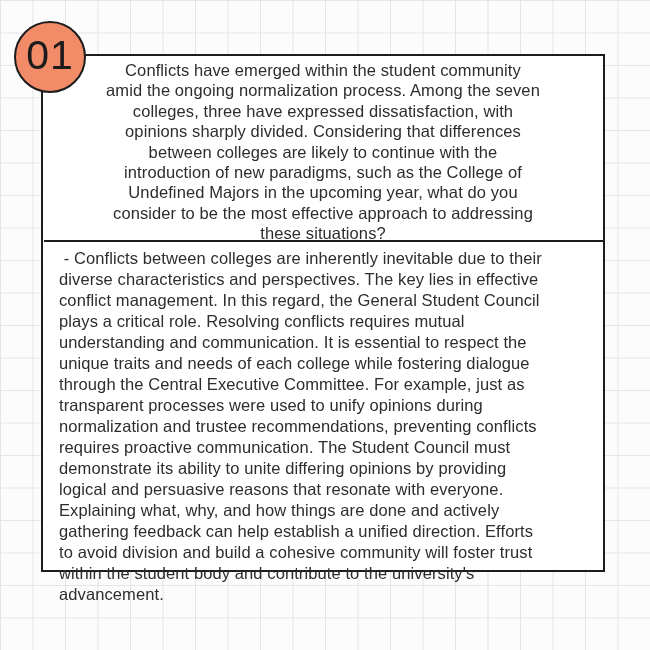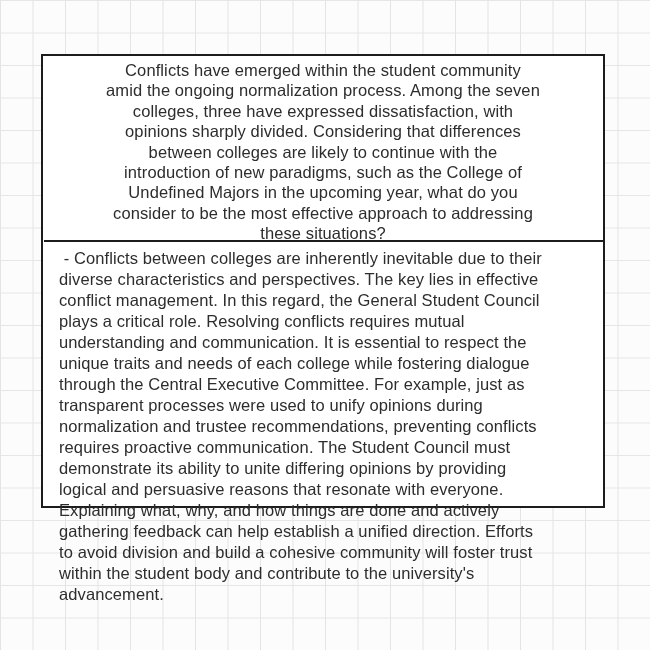--- a/index.html
+++ b/index.html
@@ -20,21 +20,21 @@
     background-image:
       linear-gradient(to right, #e4e4e4 1px, transparent 1px),
       linear-gradient(to bottom, #e6e6e6 1px, transparent 1px);
     background-size: 32.5px 32.5px;
   }
   .card {
     position: absolute;
     left: 41px;
     top: 54px;
     width: 564px;
-    height: 454px;
+    height: 518px;
     box-sizing: border-box;
     background: #ffffff;
     border: 2px solid #1c1c1c;
     padding-left: 22px;
   }
   
   .card::before {
     content: "";
     position: absolute;
     top: -12px;
@@ -132,14 +132,17 @@
 requires proactive communication. The Student Council must
 demonstrate its ability to unite differing opinions by providing
 logical and persuasive reasons that resonate with everyone.
 Explaining what, why, and how things are done and actively
 gathering feedback can help establish a unified direction. Efforts
 to avoid division and build a cohesive community will foster trust
 within the student body and contribute to the university's
 advancement.</div>
   </div>
 
+  <div class="badge">
+    <span class="badge-number">01</span>
+  </div>
 
 </div>
 
 </body></html>

